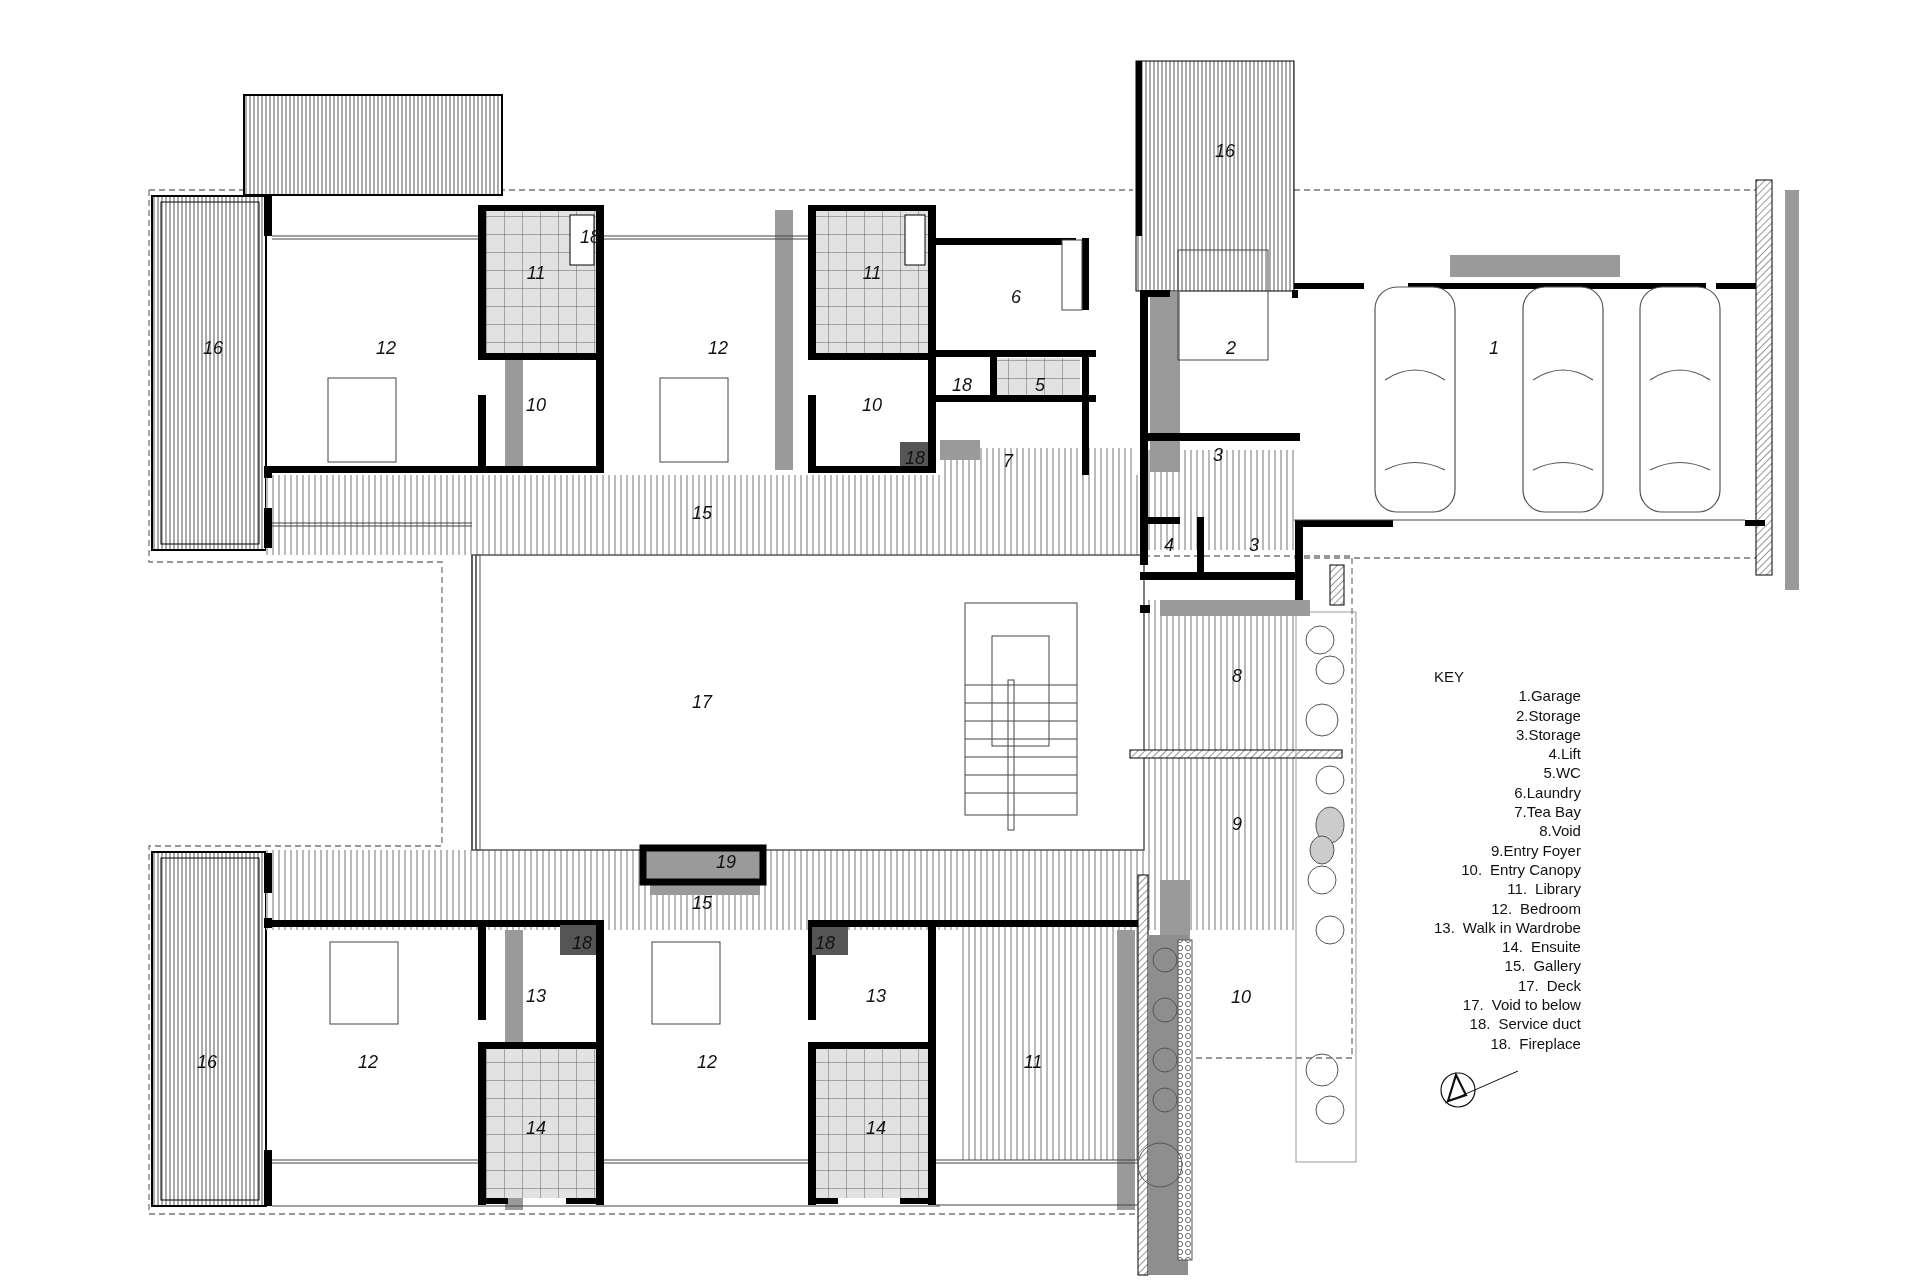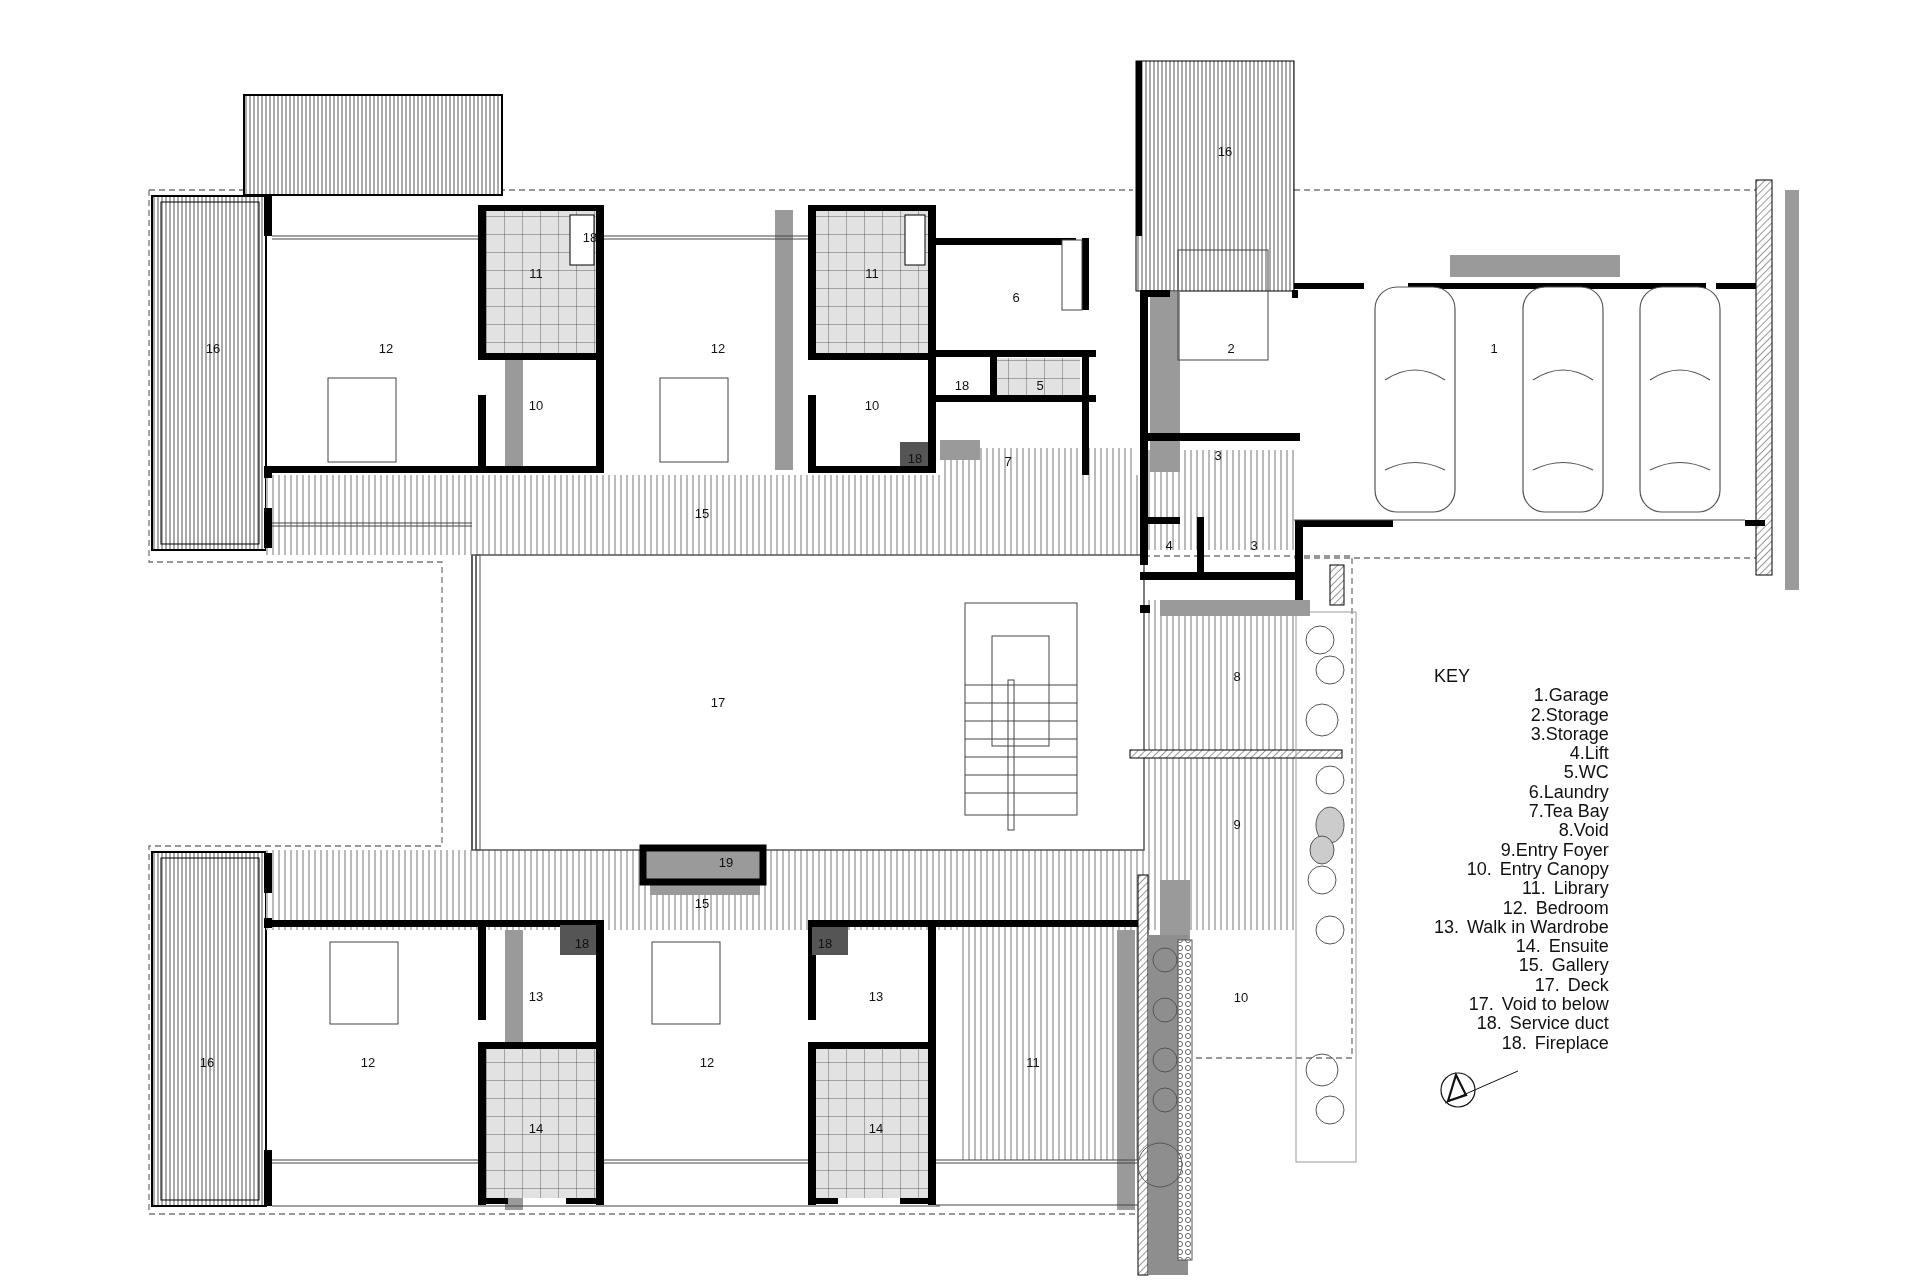--- a/index.html
+++ b/index.html
@@ -1,19 +1,19 @@
 <!DOCTYPE html>
 <html><head>
 <meta charset="utf-8">
 <style>
   html, body { margin:0; padding:0; background:#ffffff; }
   body { width:1920px; height:1280px; position:relative; overflow:hidden; font-family:"Liberation Sans", sans-serif; }
   #plan { position:absolute; left:0; top:0; width:1920px; height:1280px; }
-  .room-label { position:absolute; font-size:13px; color:#111; transform:translate(-50%,-50%); white-space:nowrap; }
-  .key { position:absolute; left:1434px; top:667px; font-size:18px; color:#111; line-height:19.3px; }
+  .room-label { position:absolute; font-size:18px; color:#111; transform:translate(-50%,-50%); white-space:nowrap;font-style:italic; }
+  .key { position:absolute; left:1434px; top:667px; font-size:15px; color:#111; line-height:19.3px; }
   .key-title { display:block; }
   .key-item { display:block; white-space:nowrap;text-align:right; }
   .key-num { display:inline-block; width:28px; }
   .key-num.w2 { width:auto; margin-right:8px; }
   .compass { position:absolute; left:1440px; top:1065px; width:80px; height:50px; }
 </style>
 </head>
 <body>
 
 <svg id="plan" viewBox="0 0 1920 1280" xmlns="http://www.w3.org/2000/svg">
@@ -255,21 +255,21 @@
     <div class="room-label" style="left: 962px; top: 385px;">18</div>
     <div class="room-label" style="left: 1040px; top: 385px;">5</div>
     <div class="room-label" style="left: 1008px; top: 461px;">7</div>
     <div class="room-label" style="left: 1225px; top: 151px;">16</div>
     <div class="room-label" style="left: 1231px; top: 348px;">2</div>
     <div class="room-label" style="left: 1494px; top: 348px;">1</div>
     <div class="room-label" style="left: 1218px; top: 455px;">3</div>
     <div class="room-label" style="left: 1169px; top: 545px;">4</div>
     <div class="room-label" style="left: 1254px; top: 545px;">3</div>
     <div class="room-label" style="left: 702px; top: 513px;">15</div>
-    <div class="room-label" style="left: 702px; top: 702px; margin-left: 16px;">17</div>
+    <div class="room-label" style="left: 702px; top: 702px;">17</div>
     <div class="room-label" style="left: 1237px; top: 676px;">8</div>
     <div class="room-label" style="left: 1237px; top: 824px;">9</div>
     <div class="room-label" style="left: 702px; top: 862px; margin-left: 24px;">19</div>
     <div class="room-label" style="left: 702px; top: 903px;">15</div>
     <div class="room-label" style="left: 207px; top: 1062px;">16</div>
     <div class="room-label" style="left: 368px; top: 1062px;">12</div>
     <div class="room-label" style="left: 536px; top: 996px;">13</div>
     <div class="room-label" style="left: 536px; top: 1128px;">14</div>
     <div class="room-label" style="left: 582px; top: 943px;">18</div>
     <div class="room-label" style="left: 707px; top: 1062px;">12</div>

